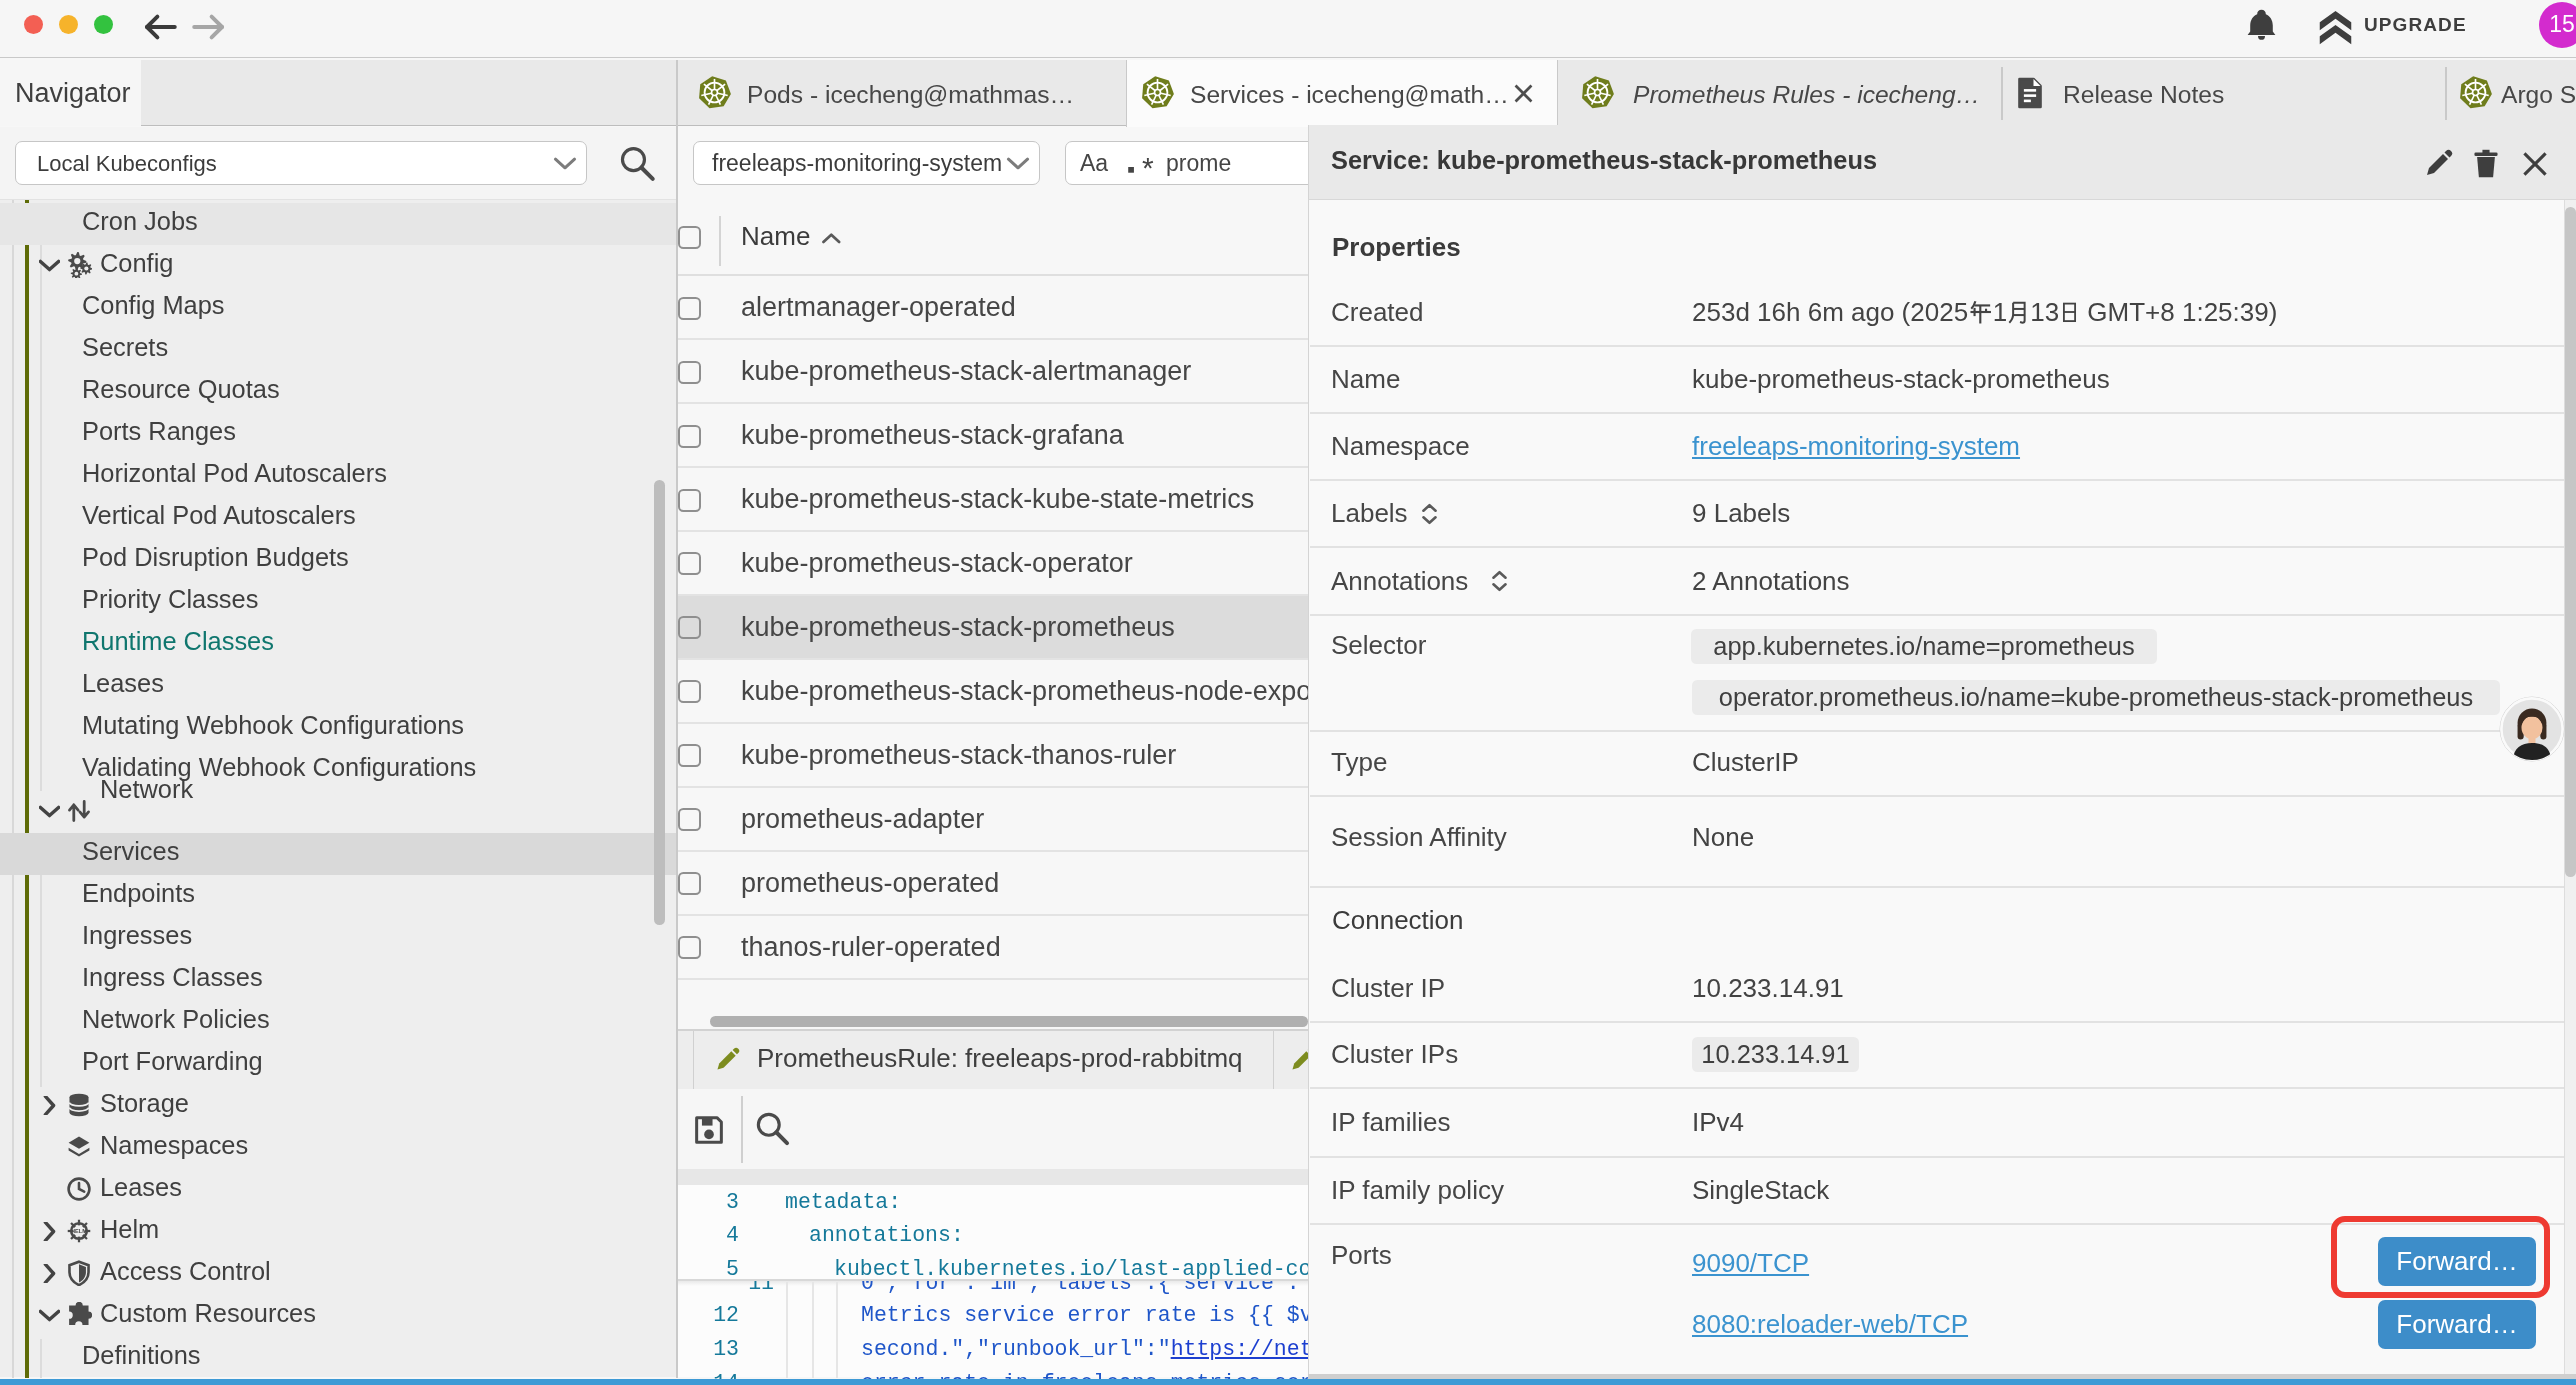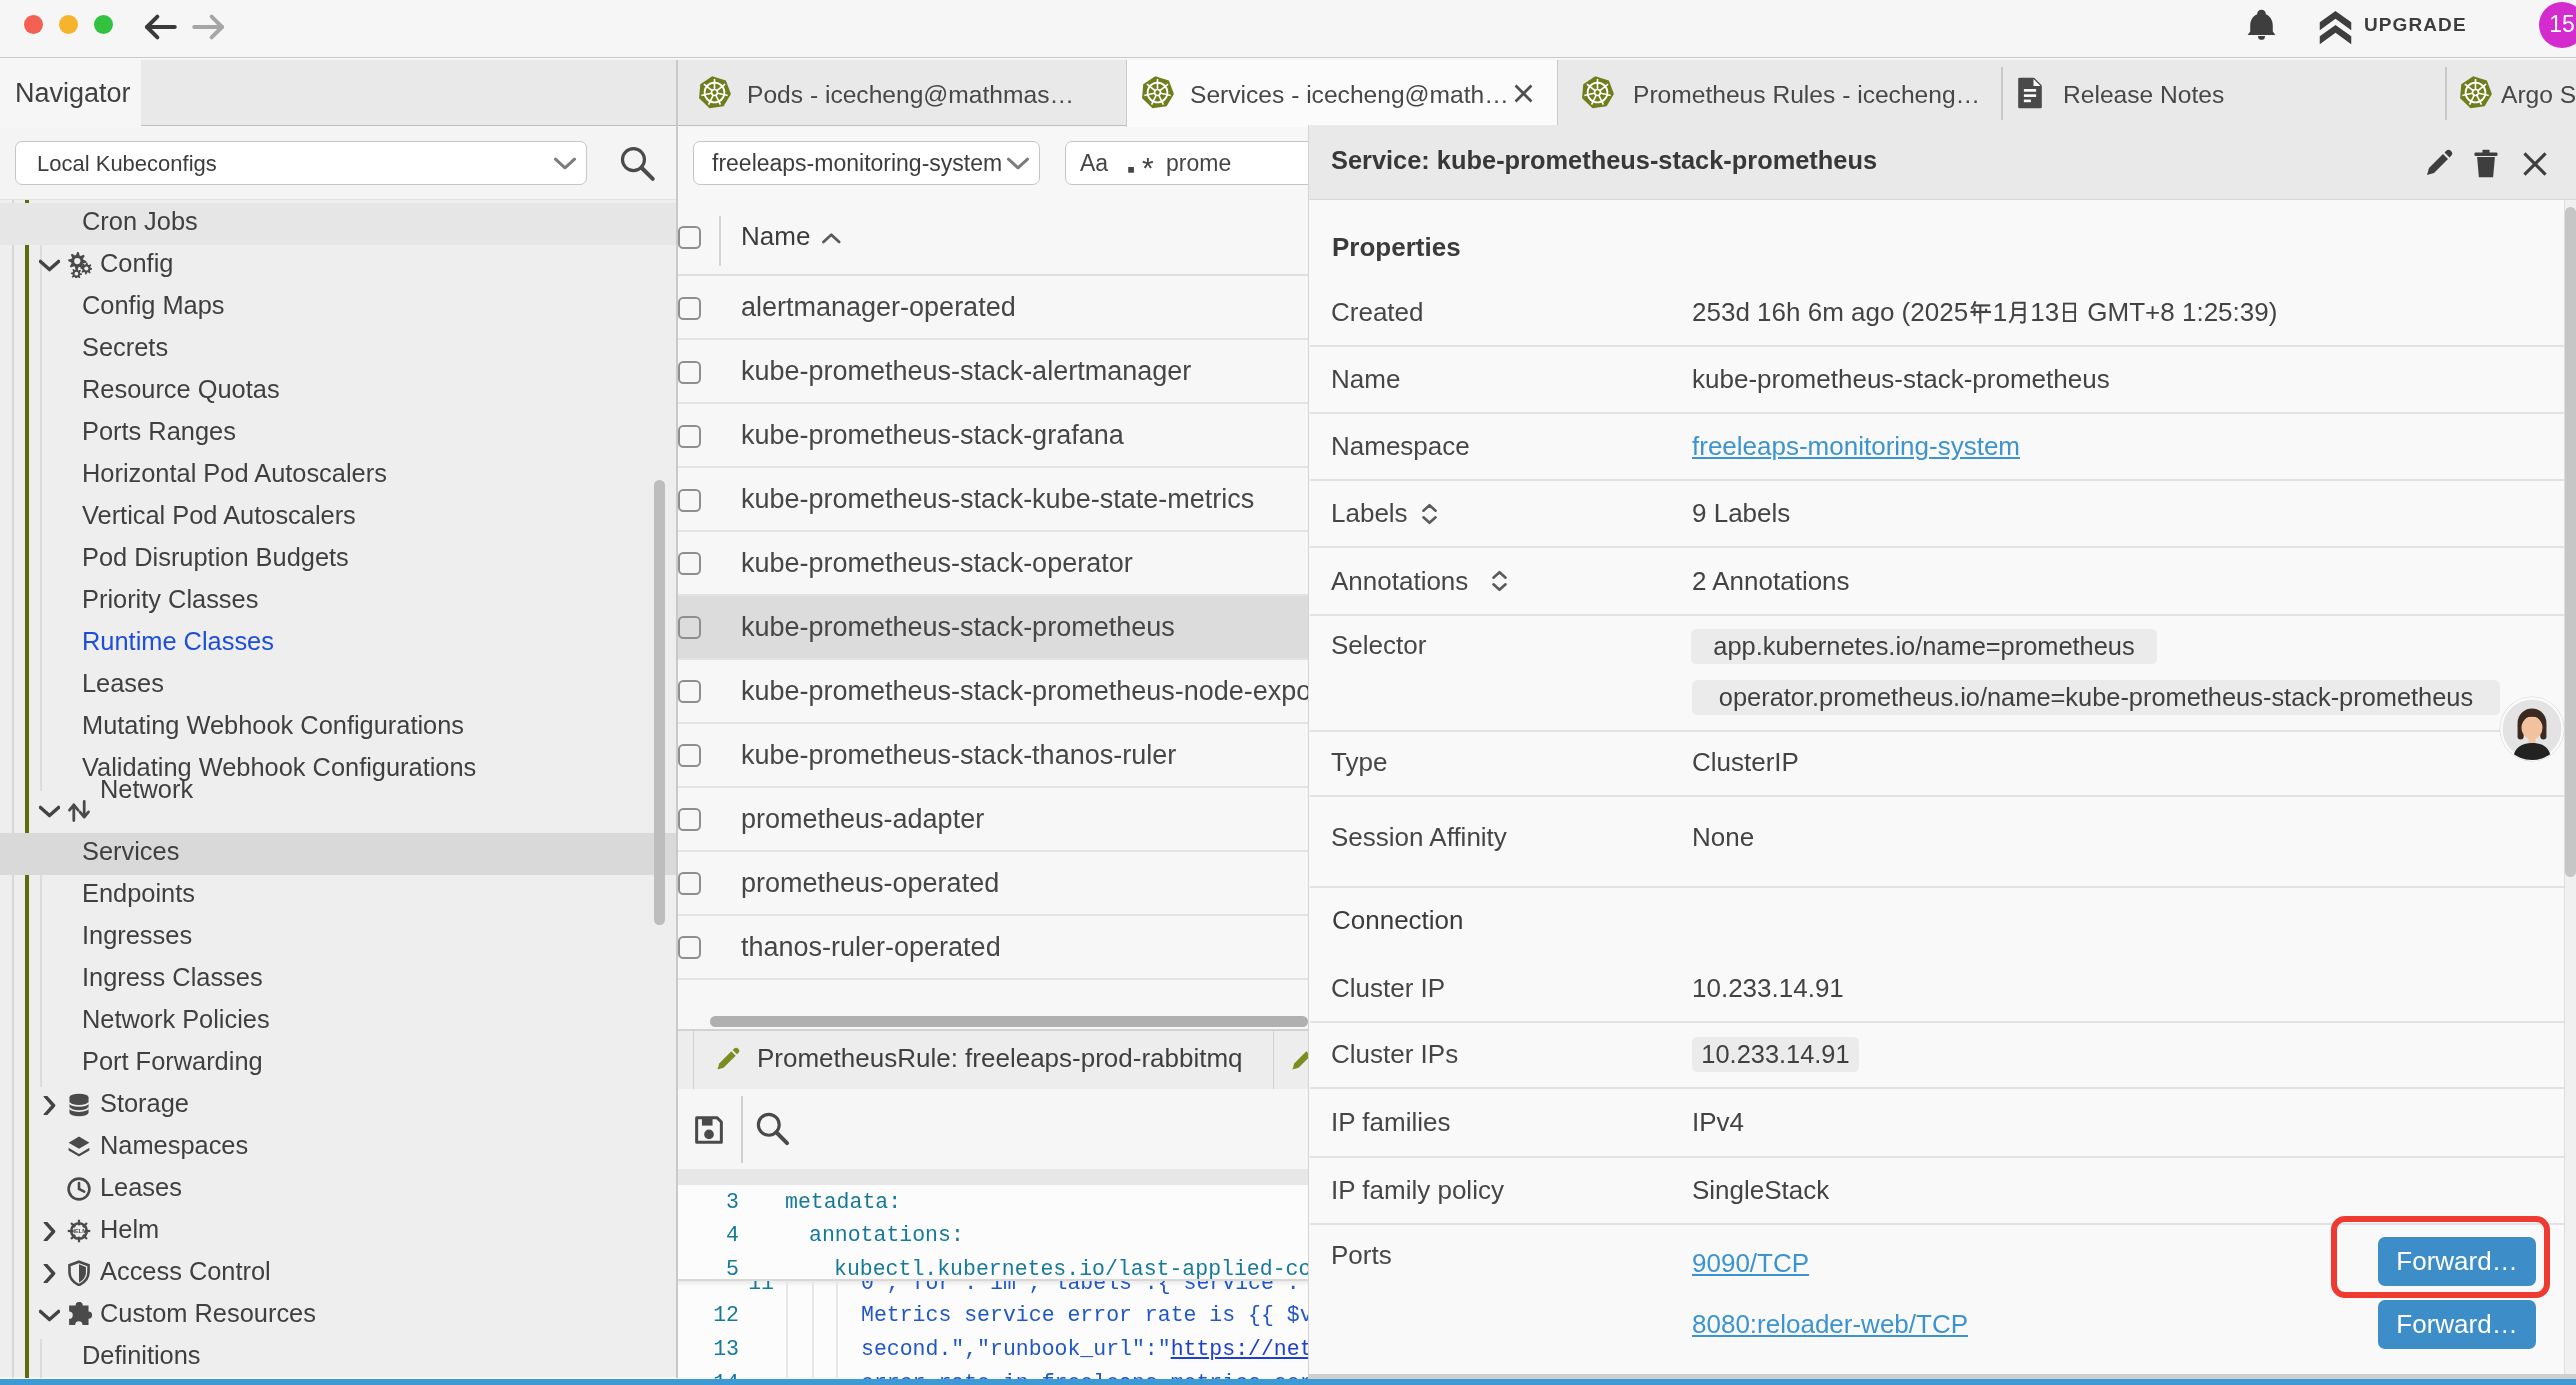--- a/index.html
+++ b/index.html
@@ -77,21 +77,21 @@
     <circle cx="19.0" cy="19.0" r="11.4" fill="none" stroke="#fff" stroke-width="2.1"></circle>
     <line x1="19.0" y1="19.0" x2="19.0" y2="3.4" stroke="#fff" stroke-width="1.9"></line>
     <line x1="19.0" y1="19.0" x2="31.2" y2="9.3" stroke="#fff" stroke-width="1.9"></line>
     <line x1="19.0" y1="19.0" x2="34.2" y2="22.5" stroke="#fff" stroke-width="1.9"></line>
     <line x1="19.0" y1="19.0" x2="25.8" y2="33.0" stroke="#fff" stroke-width="1.9"></line>
     <line x1="19.0" y1="19.0" x2="12.2" y2="33.0" stroke="#fff" stroke-width="1.9"></line>
     <line x1="19.0" y1="19.0" x2="3.8" y2="22.5" stroke="#fff" stroke-width="1.9"></line>
     <line x1="19.0" y1="19.0" x2="6.8" y2="9.3" stroke="#fff" stroke-width="1.9"></line>
     <circle cx="19.0" cy="19.0" r="3.4" fill="#6f7d1c" stroke="#fff" stroke-width="1.9"></circle>
   </svg>
-<div class="txt" style="left:1633px;top:81px;font-size:24.6px;color:#474747">Prometheus Rules - icecheng…</div>
+<div class="txt" style="left:1633px;top:81px;font-size:24.6px;font-style:italic;color:#474747">Prometheus Rules - icecheng…</div>
 <svg class="abs" style="left:2016px;top:77px" width="28" height="32" viewBox="0 0 32 36">
     <path d="M4 2 L20 2 L28 10 L28 34 L4 34 Z" fill="#4a4a4a" stroke="#4a4a4a" stroke-width="3" stroke-linejoin="round"></path>
     <path d="M20 2 L20 10 L28 10 Z" fill="#fff"></path>
     <line x1="9" y1="15" x2="23" y2="15" stroke="#fff" stroke-width="3"></line>
     <line x1="9" y1="21" x2="23" y2="21" stroke="#fff" stroke-width="3"></line>
     <line x1="9" y1="27" x2="17" y2="27" stroke="#fff" stroke-width="3"></line>
   </svg>
 <div class="txt" style="left:2063px;top:81px;font-size:24.6px;color:#474747">Release Notes</div>
 <svg class="abs" style="left:2459px;top:76px" width="33" height="33" viewBox="0 0 38 38">
     <g transform="rotate(-8 19.0 19.0)">
@@ -139,21 +139,21 @@
   </svg>
 <div class="txt" style="left:100px;top:249px;font-size:25.4px;color:#3f3f3f">Config</div>
 <div class="txt" style="left:82px;top:291px;font-size:25.4px;color:#3f3f3f">Config Maps</div>
 <div class="txt" style="left:82px;top:333px;font-size:25.4px;color:#3f3f3f">Secrets</div>
 <div class="txt" style="left:82px;top:375px;font-size:25.4px;color:#3f3f3f">Resource Quotas</div>
 <div class="txt" style="left:82px;top:417px;font-size:25.4px;color:#3f3f3f">Ports Ranges</div>
 <div class="txt" style="left:82px;top:459px;font-size:25.4px;color:#3f3f3f">Horizontal Pod Autoscalers</div>
 <div class="txt" style="left:82px;top:501px;font-size:25.4px;color:#3f3f3f">Vertical Pod Autoscalers</div>
 <div class="txt" style="left:82px;top:543px;font-size:25.4px;color:#3f3f3f">Pod Disruption Budgets</div>
 <div class="txt" style="left:82px;top:585px;font-size:25.4px;color:#3f3f3f">Priority Classes</div>
-<div class="txt" style="left:82px;top:627px;font-size:25.4px;color:#1d4ed8">Runtime Classes</div>
+<div class="txt" style="left:82px;top:627px;font-size:25.4px;color:#0f766e">Runtime Classes</div>
 <div class="txt" style="left:82px;top:669px;font-size:25.4px;color:#3f3f3f">Leases</div>
 <div class="txt" style="left:82px;top:711px;font-size:25.4px;color:#3f3f3f">Mutating Webhook Configurations</div>
 <div class="txt" style="left:82px;top:753px;font-size:25.4px;color:#3f3f3f">Validating Webhook Configurations</div>
 <svg class="abs" style="left:39px;top:802px" width="21" height="19" viewBox="0 0 24 22">
     <polyline points="1.5,6.2749999999999995 12,15.725000000000001 22.5,6.2749999999999995" fill="none" stroke="#434343" stroke-width="4" stroke-linecap="round" stroke-linejoin="round"></polyline>
   </svg>
 <svg class="abs" style="left:66px;top:798px" width="26" height="26" viewBox="0 0 30 30">
     <path d="M9 26 L9 8 M9 8 L4 14 M9 8 L14 14" stroke="#4a4a4a" stroke-width="3.2" fill="none" stroke-linecap="round" stroke-linejoin="round"></path>
     <path d="M21 4 L21 22 M21 22 L16 16 M21 22 L26 16" stroke="#4a4a4a" stroke-width="3.2" fill="none" stroke-linecap="round" stroke-linejoin="round"></path>
   </svg>

